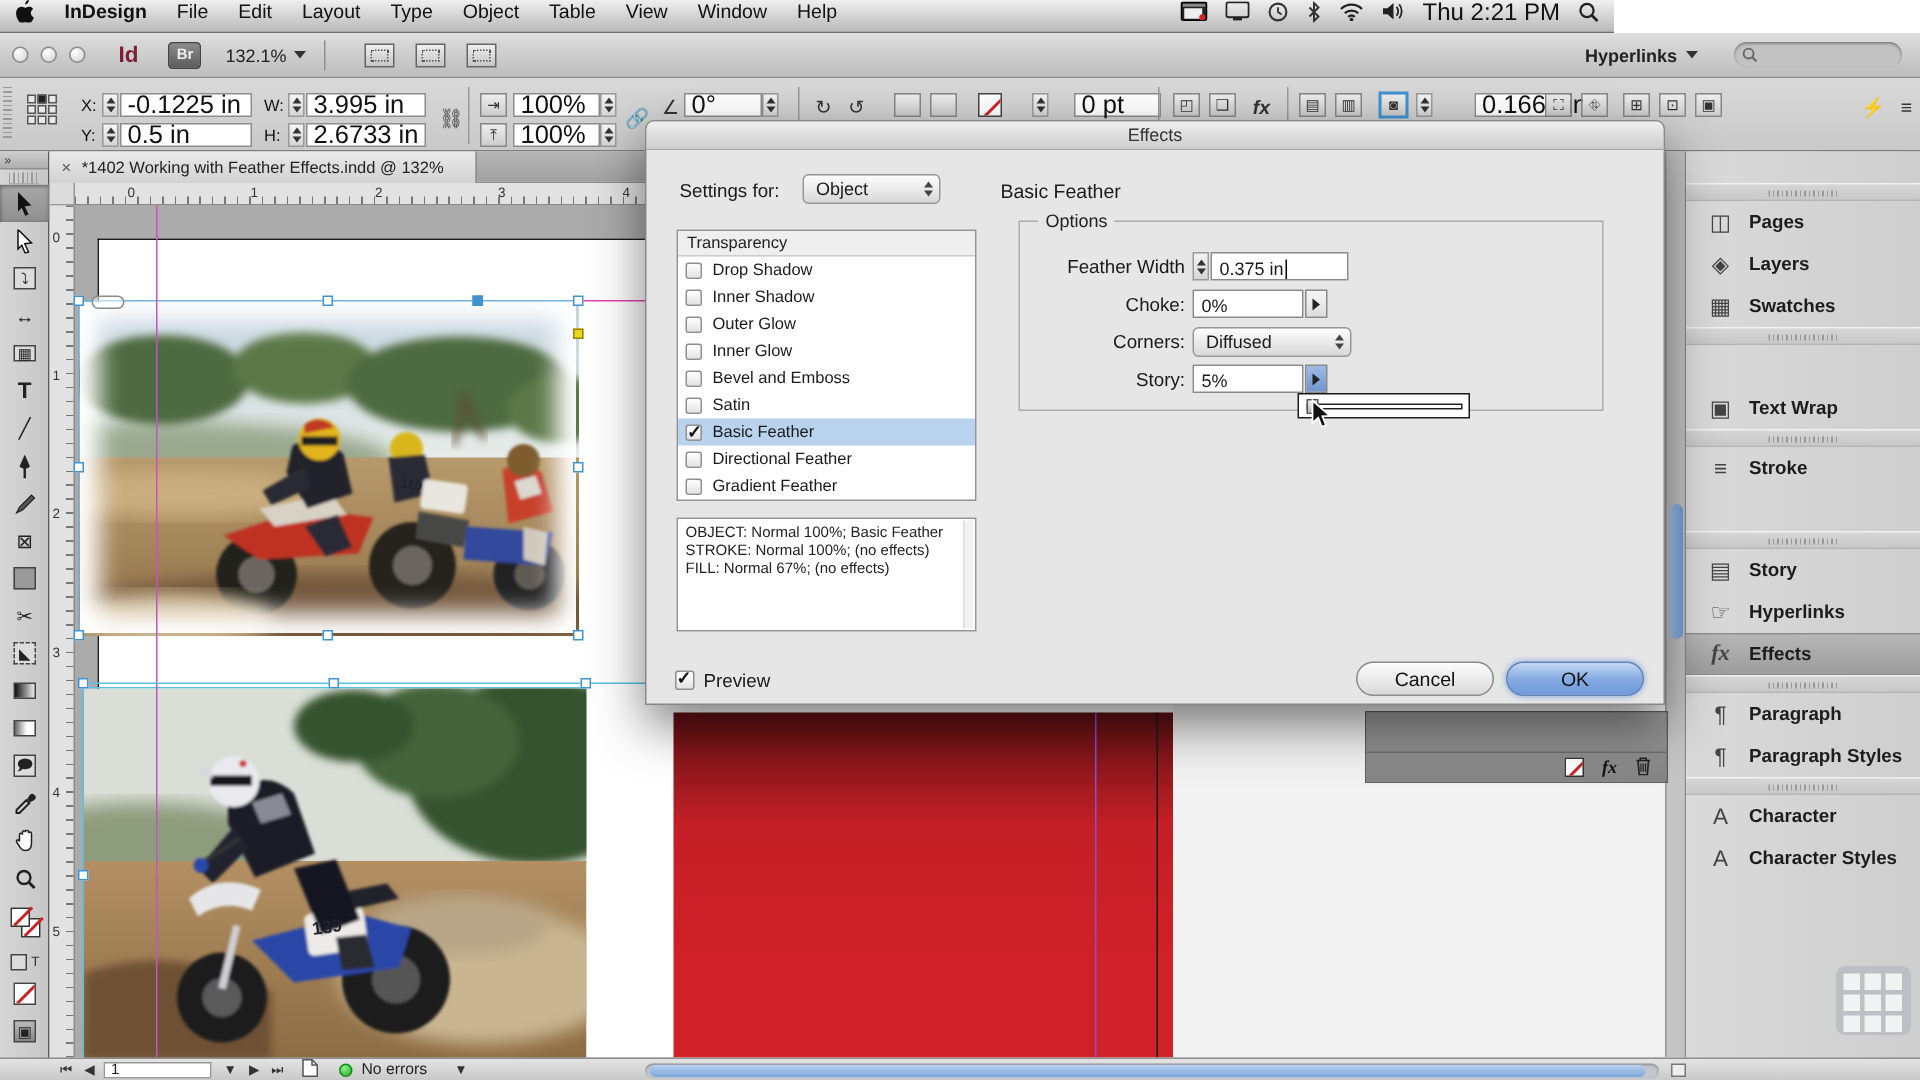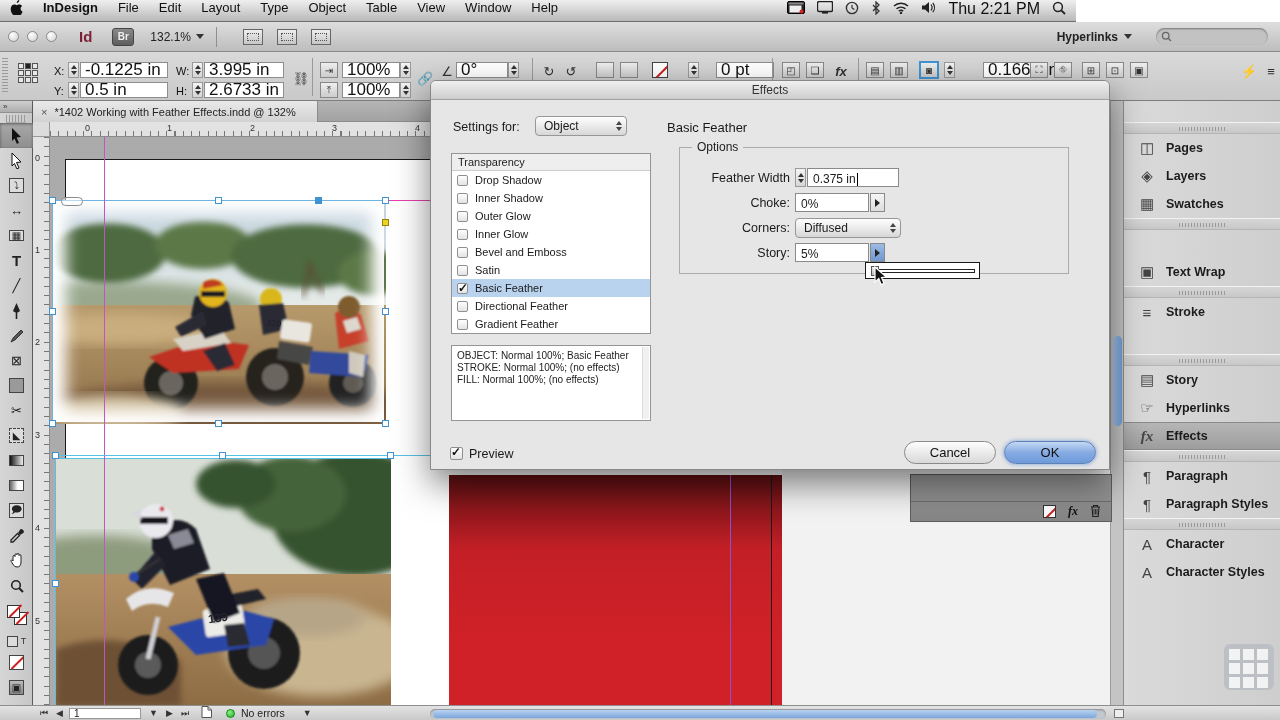--- a/index.html
+++ b/index.html
@@ -709,21 +709,21 @@
       </div>
     <div class="fxrow">
         <span class="cb"></span>
         <span>Gradient Feather</span>
       </div>
   </div>
 
   <div class="descbox">
     <div>OBJECT: Normal 100%; Basic Feather</div>
     <div>STROKE: Normal 100%; (no effects)</div>
-    <div>FILL: Normal 100%; (no effects)</div>
+    <div>FILL: Normal 67%; (no effects)</div>
     <span class="sb"></span>
   </div>
 
   <span class="abs" style="left:236px;top:39px;font-size:13px">Basic Feather</span>
 
   <div class="opts">
     <span class="opts-legend">Options</span>
     <span class="flab" style="left:0;top:23px;width:110px">Feather Width</span>
     <div class="stepper" style="left:115px;top:20px;height:19px">
         <i class="up"></i>

